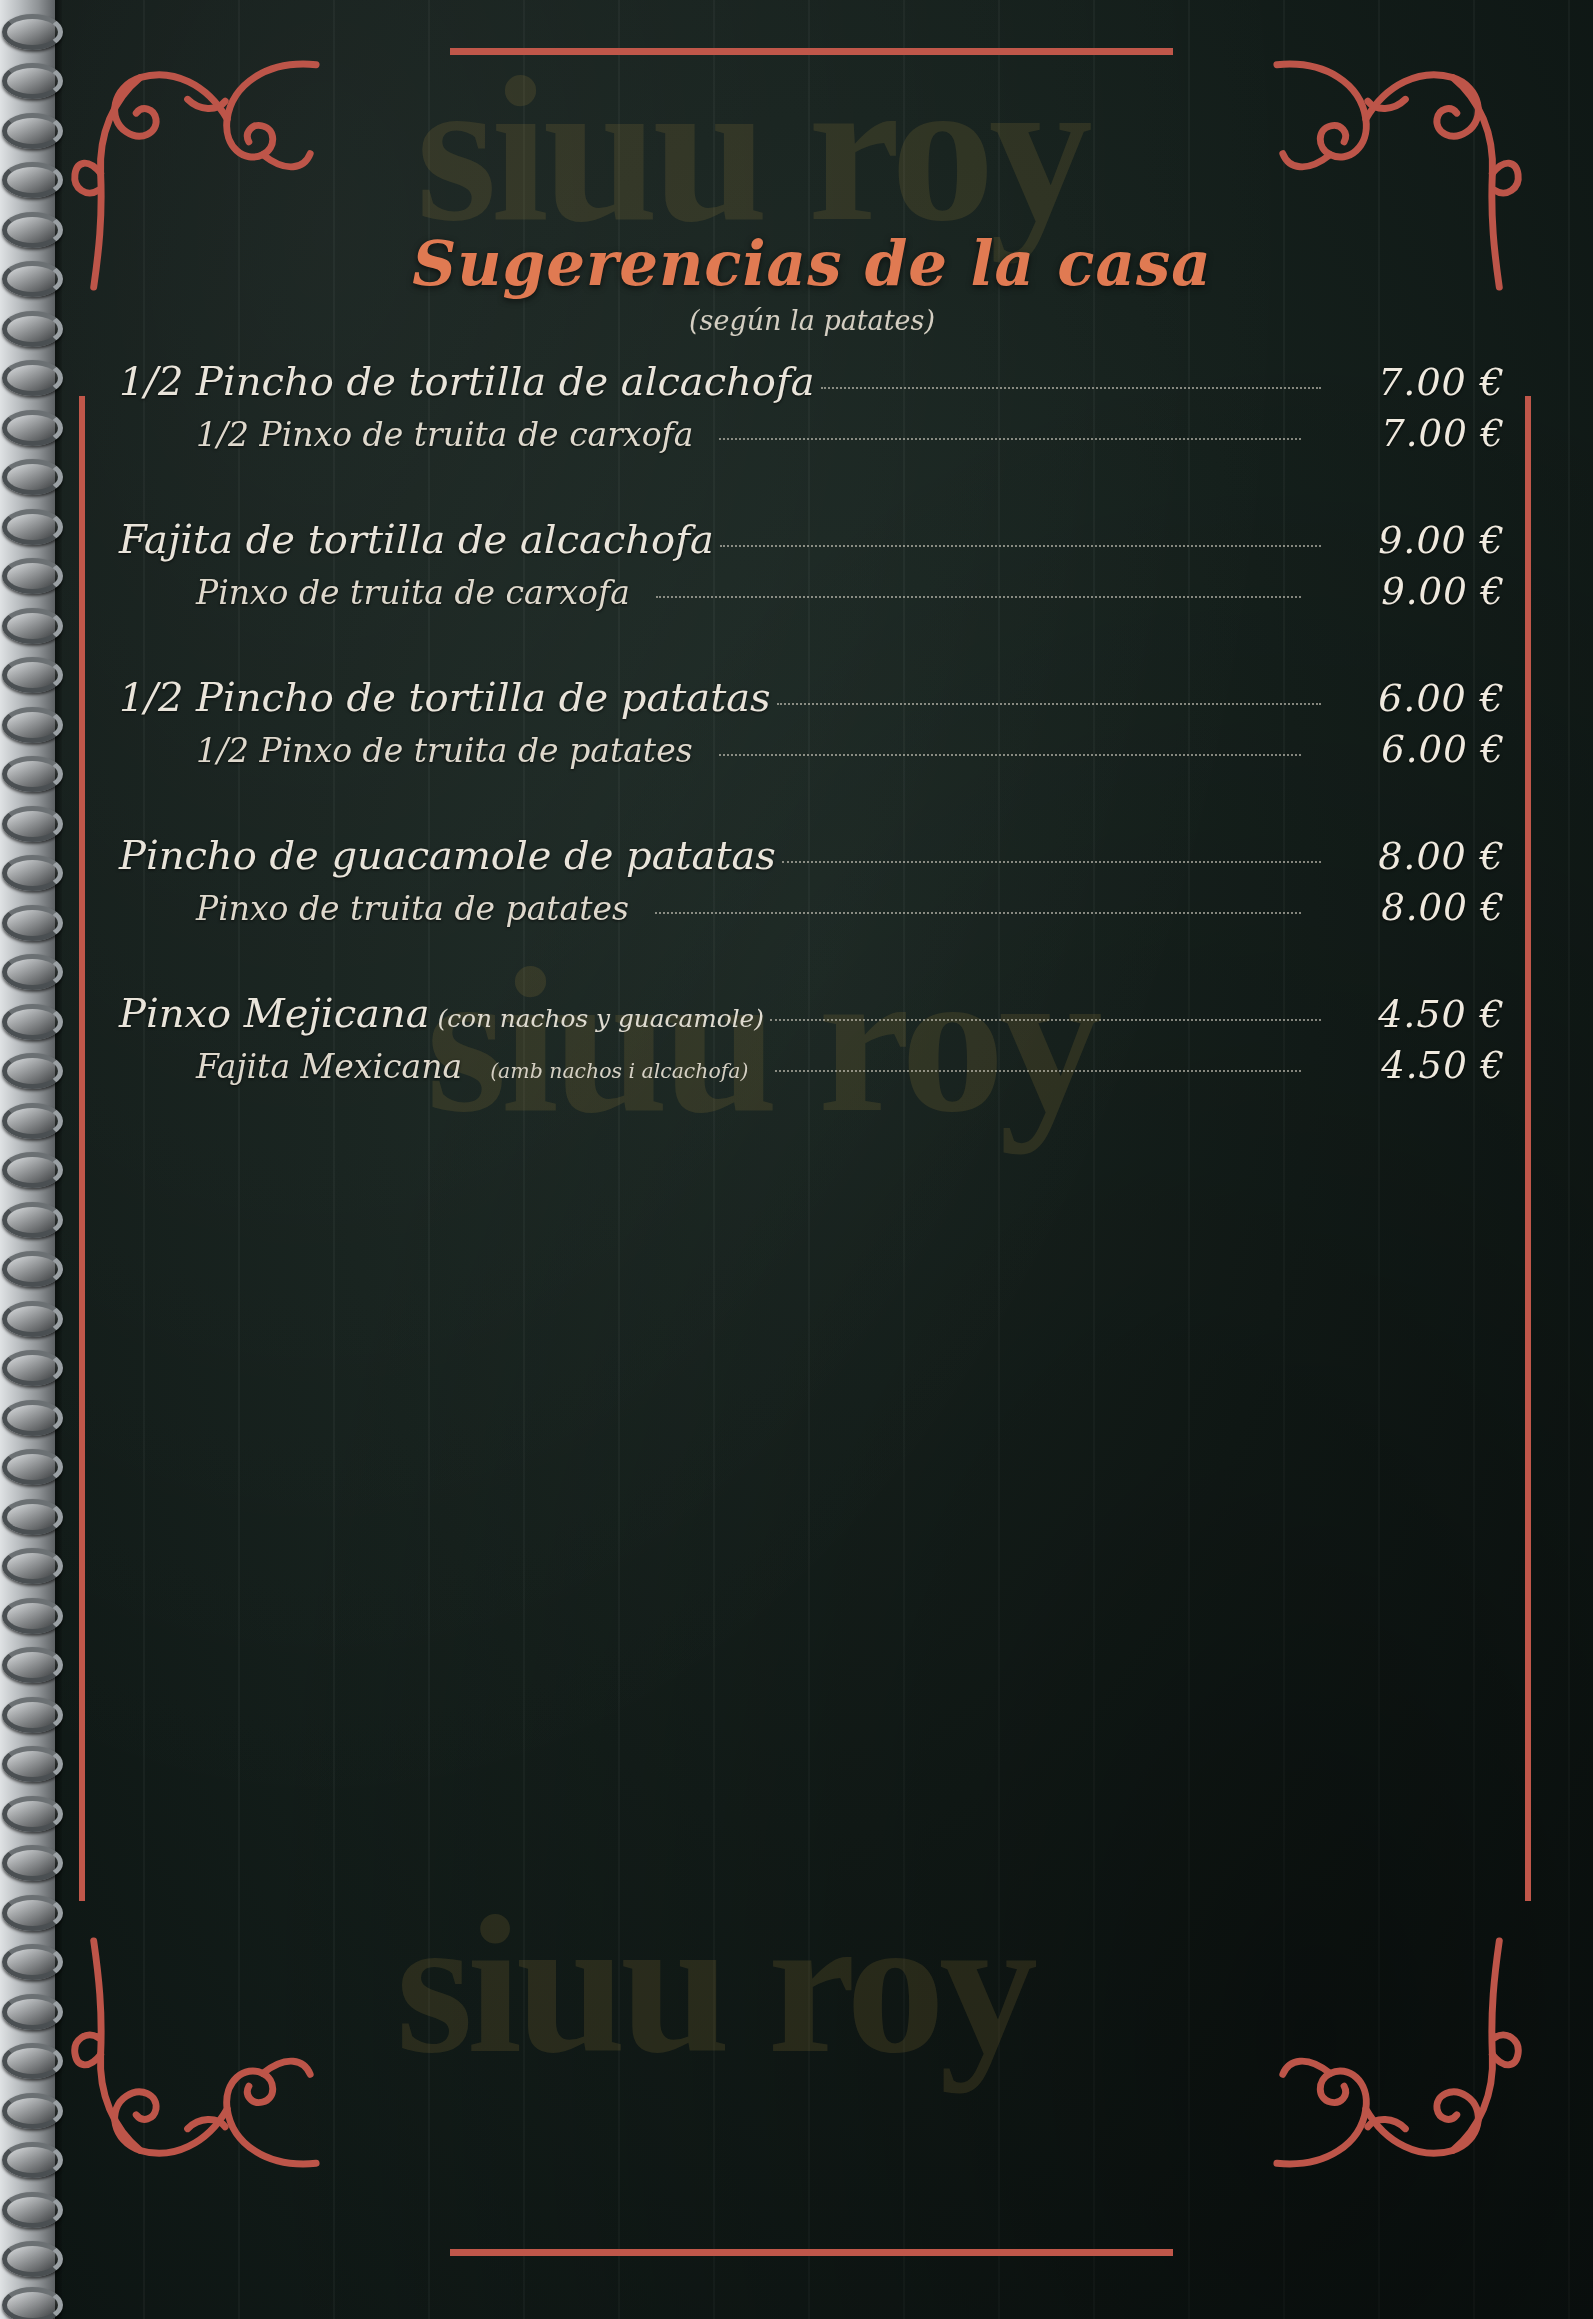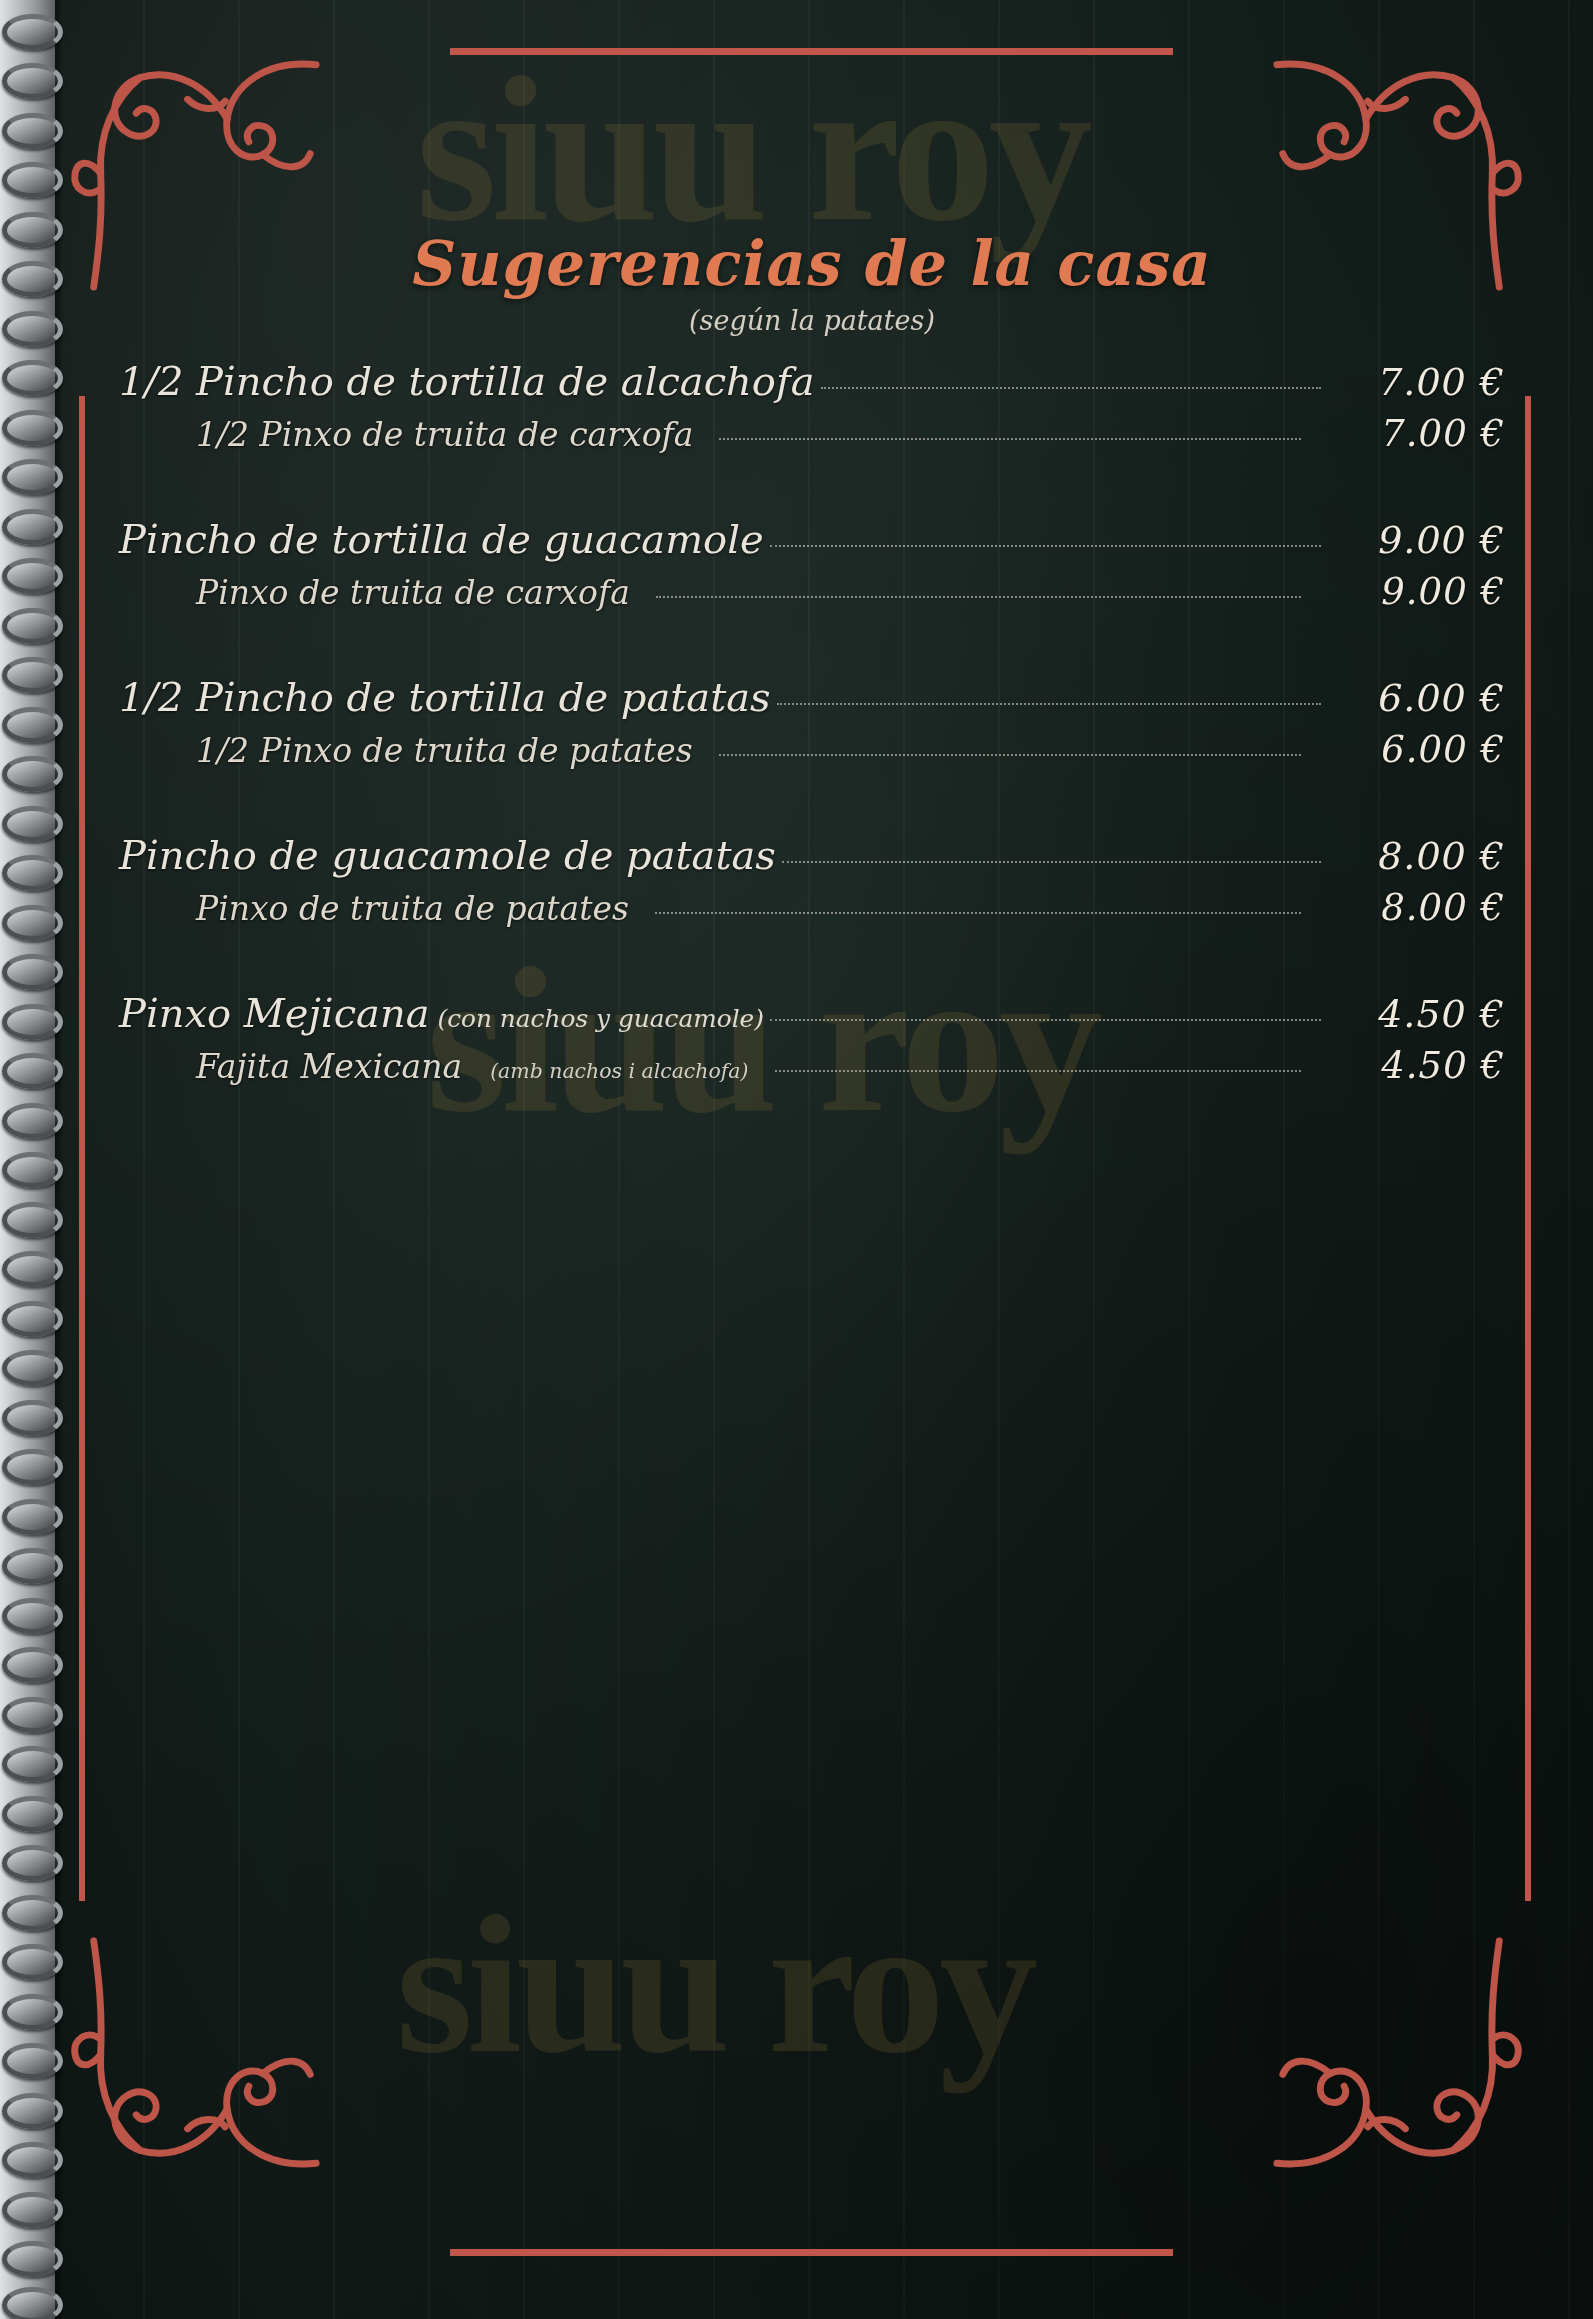--- a/index.html
+++ b/index.html
@@ -313,21 +313,21 @@
       </div>
       <div class="row secondary">
         <span class="name">1/2 Pinxo de truita de carxofa</span>
         <span class="dots"></span>
         <span class="price price-col">7.00 €</span>
       </div>
     </div>
 
     <div class="group">
       <div class="row primary">
-        <span class="name">Pincho de tortilla de guacamole</span>
+        <span class="name">Fajita de tortilla de alcachofa</span>
         <span class="dots"></span>
         <span class="price price-col">9.00 €</span>
       </div>
       <div class="row secondary">
         <span class="name">Pinxo de truita de carxofa</span>
         <span class="dots"></span>
         <span class="price price-col">9.00 €</span>
       </div>
     </div>
 

